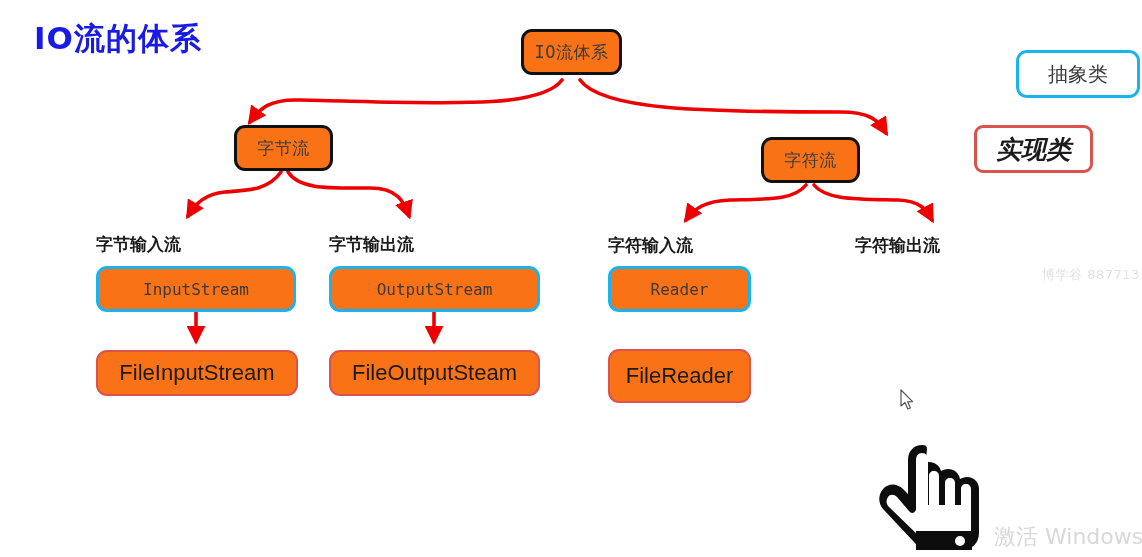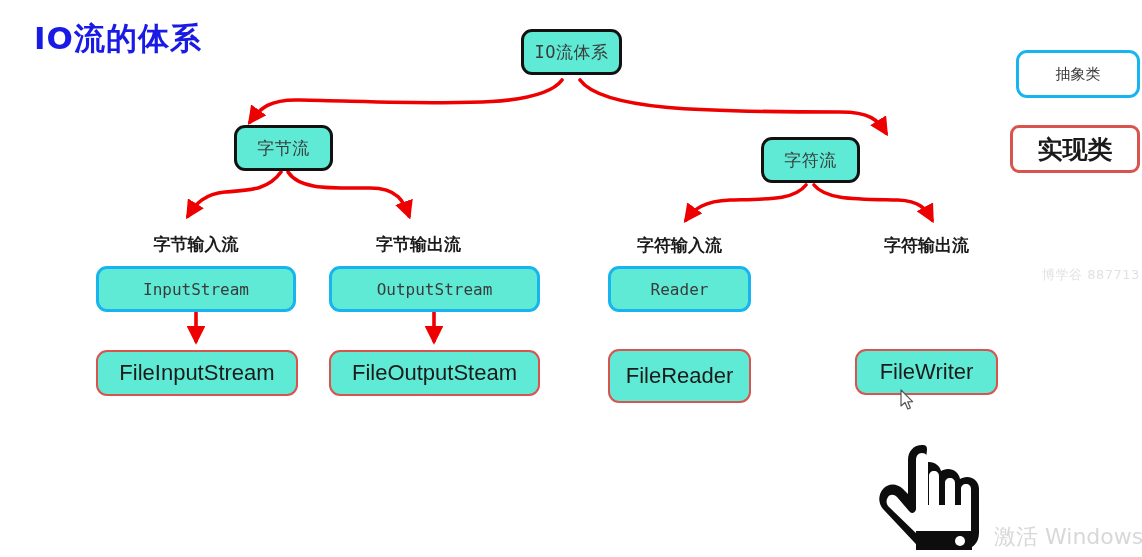--- a/index.html
+++ b/index.html
@@ -39,21 +39,21 @@
     pointer-events: none;
   }
 
   
   .node {
     position: absolute;
     box-sizing: border-box;
     display: flex;
     align-items: center;
     justify-content: center;
-    background: #5eead4;
+    background: #f97316;
     white-space: nowrap;
   }
 
   
   .node.black {
     border: 3px solid #111111;
     border-radius: 11px;
     font-family: "DejaVu Sans Mono", monospace;
     font-size: 17px;
     color: #3b3b3b;
@@ -80,38 +80,37 @@
   }
 
   
   .caption {
     position: absolute;
     font-family: "DejaVu Sans", sans-serif;
     font-size: 17px;
     font-weight: bold;
     color: #1b1b1b;
     white-space: nowrap;
-    text-align: center;
   }
 
   
   .legend-box {
     position: absolute;
     box-sizing: border-box;
     display: flex;
     align-items: center;
     justify-content: center;
     background: #ffffff;
     white-space: nowrap;
   }
   .legend-box.abstract {
     border: 3px solid #18b4ef;
     border-radius: 11px;
     font-family: "DejaVu Sans", sans-serif;
-    font-size: 15px;
+    font-size: 20px;
     color: #3b3b3b;
   }
   .legend-box.impl {
     border: 3px solid #d9534f;
     border-radius: 9px;
     font-family: "DejaVu Sans", sans-serif;
     font-size: 25px;
     font-weight: bold;
     color: #1b1b1b;
   }
@@ -201,21 +200,21 @@
   <div class="caption" style="left:96px; top:233px; width:200px;">字节输入流</div>
 
   <div class="node cyan" style="left:96px; top:266px; width:200px; height:46px;">
     <span>InputStream</span>
   </div>
 
   <div class="node red" style="left:96px; top:350px; width:202px; height:46px;">
     <span>FileInputStream</span>
   </div>
 
-  <div class="caption" style="left:313px; top:233px; width:211px;">字节输出流</div>
+  <div class="caption" style="left:329px; top:233px; width:211px;">字节输出流</div>
 
   <div class="node cyan" style="left:329px; top:266px; width:211px; height:46px;">
     <span>OutputStream</span>
   </div>
 
   <div class="node red" style="left:329px; top:350px; width:211px; height:46px;">
     <span>FileOutputSteam</span>
   </div>
 
   <div class="caption" style="left:608px; top:234px; width:143px;">字符输入流</div>
@@ -224,29 +223,26 @@
     <span>Reader</span>
   </div>
 
   <div class="node red" style="left:608px; top:349px; width:143px; height:54px;">
     <span>FileReader</span>
   </div>
 
   <div class="caption" style="left:855px; top:234px; width:143px;">字符输出流</div>
 
 
-  <div class="node red" style="left:855px; top:349px; width:143px; height:46px;">
-    <span>FileWriter</span>
-  </div>
 
   <div class="legend-box abstract" style="left:1016px; top:50px; width:124px; height:48px;">
     <span>抽象类</span>
   </div>
 
-  <div class="legend-box impl" style="left:1010px; top:125px; width:130px; height:48px;">
+  <div class="legend-box impl" style="left:974px; top:125px; width:119px; height:48px;font-style:italic;">
     <span>实现类</span>
   </div>
 
   <div id="watermark-brand">博学谷 887713 工</div>
   <div id="watermark-windows">激活 Windows</div>
 
   <svg id="hand-cursor" viewBox="0 0 120 125" xmlns="http://www.w3.org/2000/svg">
     <path fill="#0d0d0d" d="
       M 46 18
       C 38 18, 32 24, 32 33

